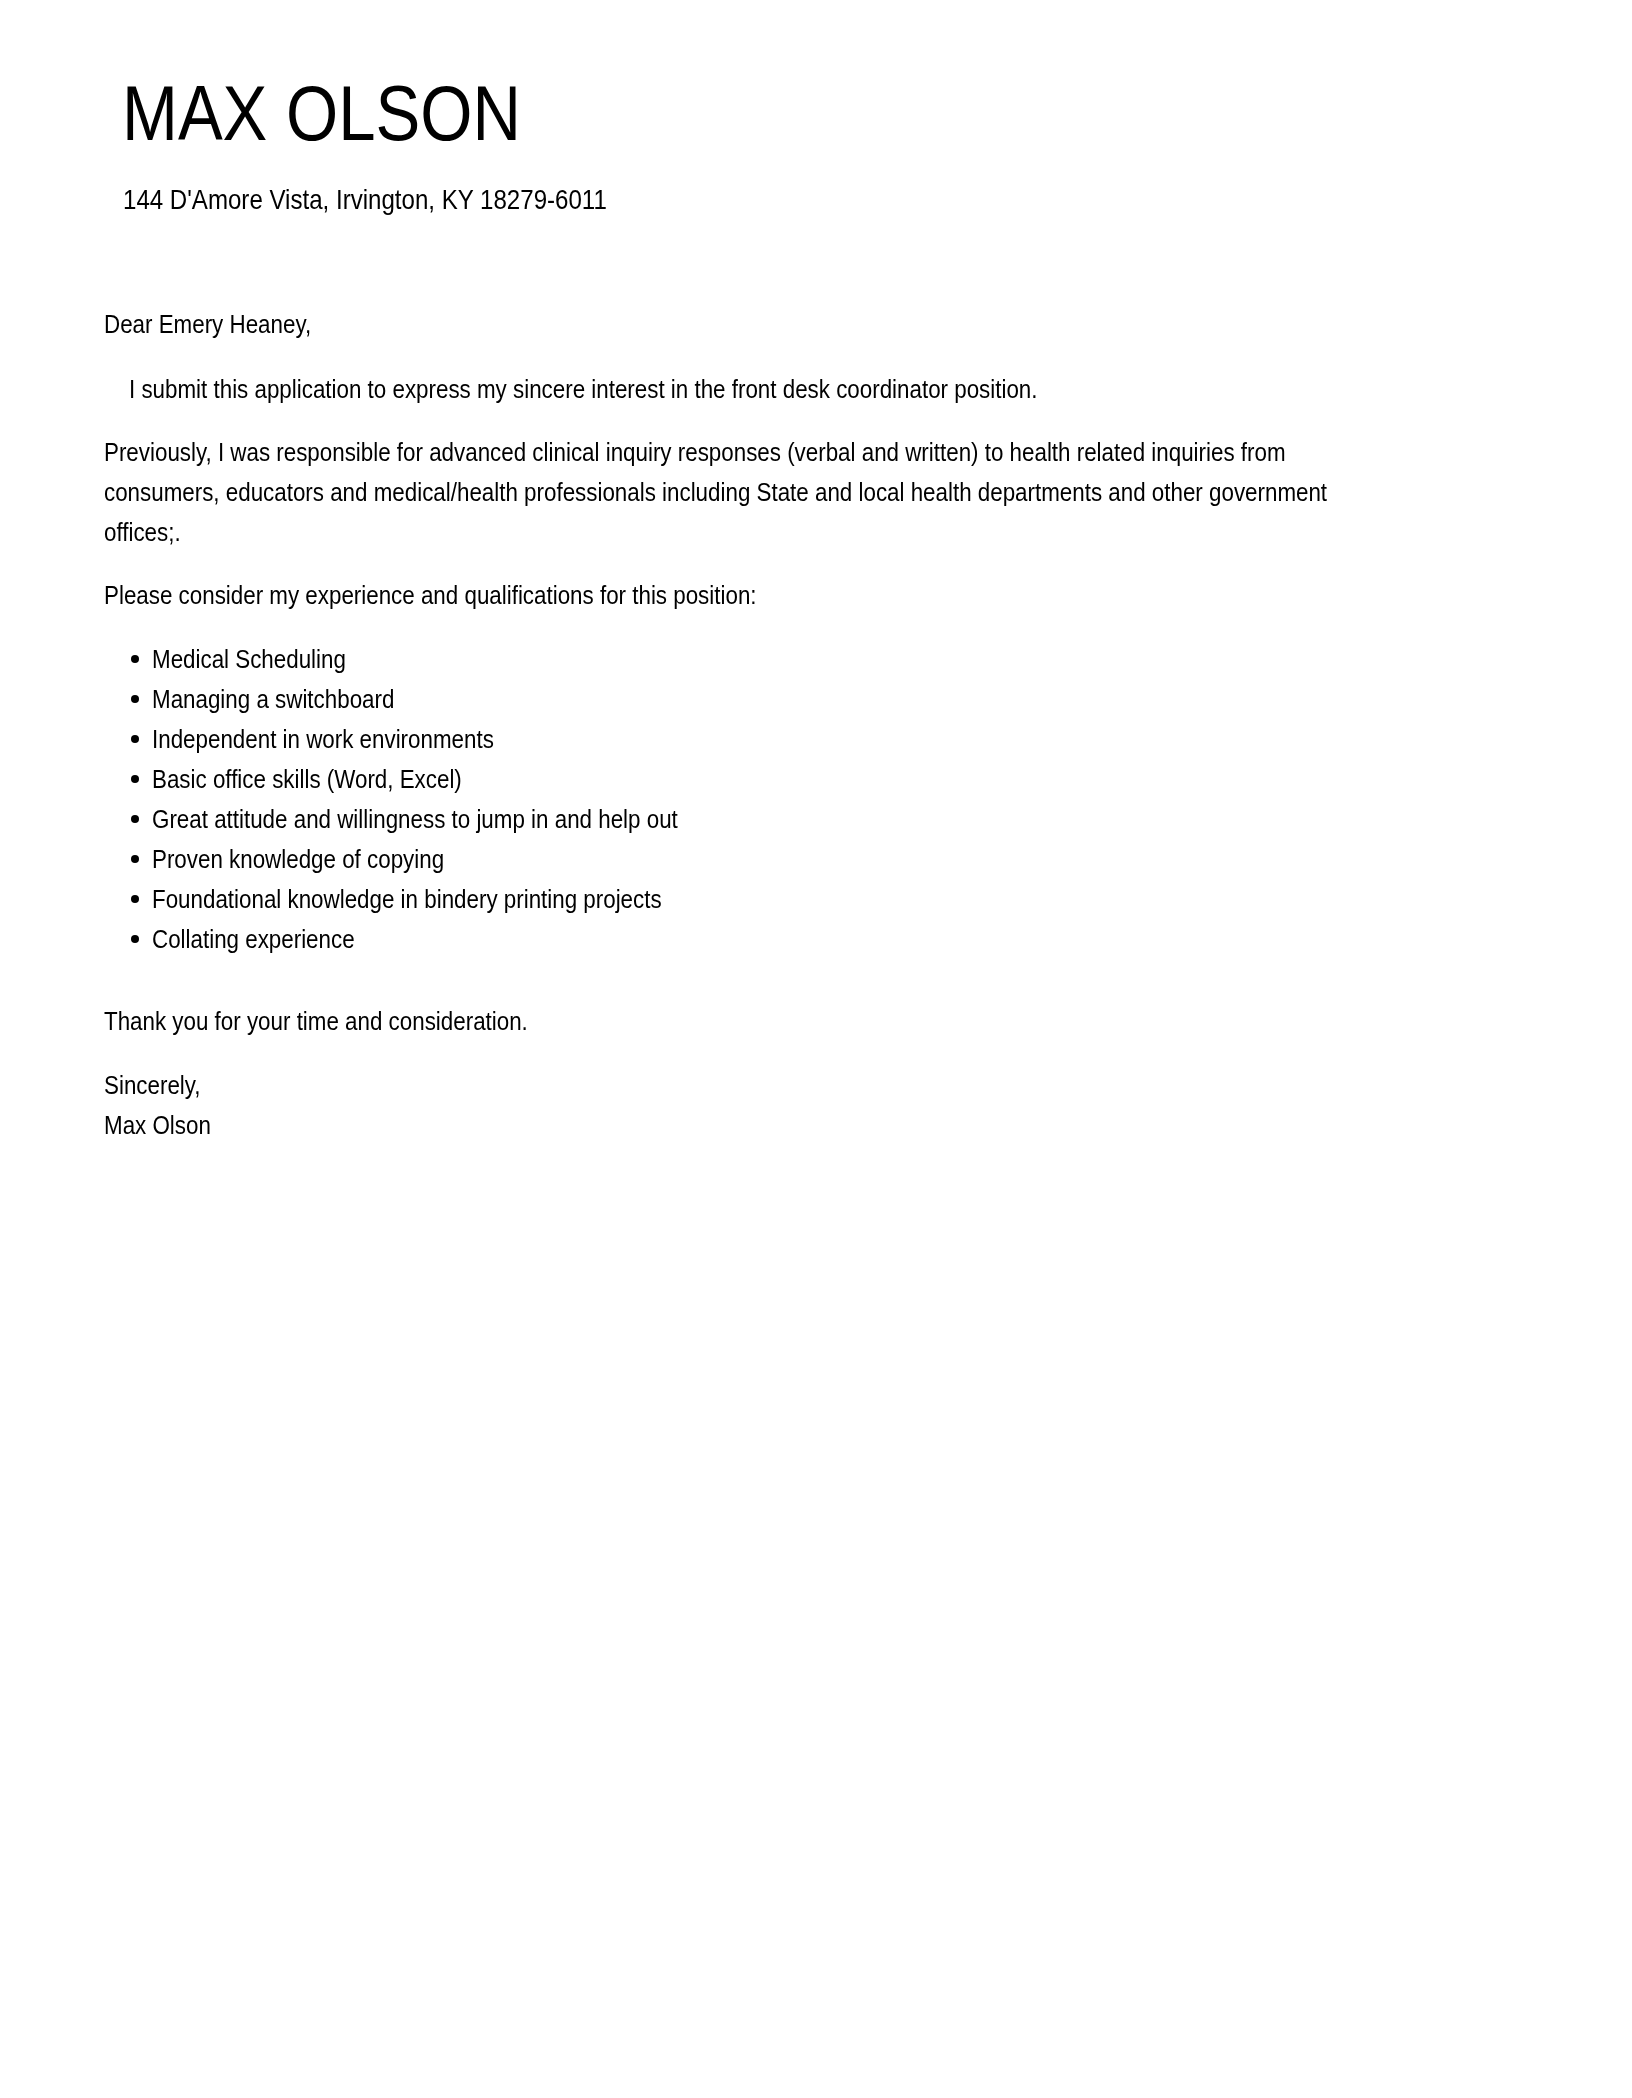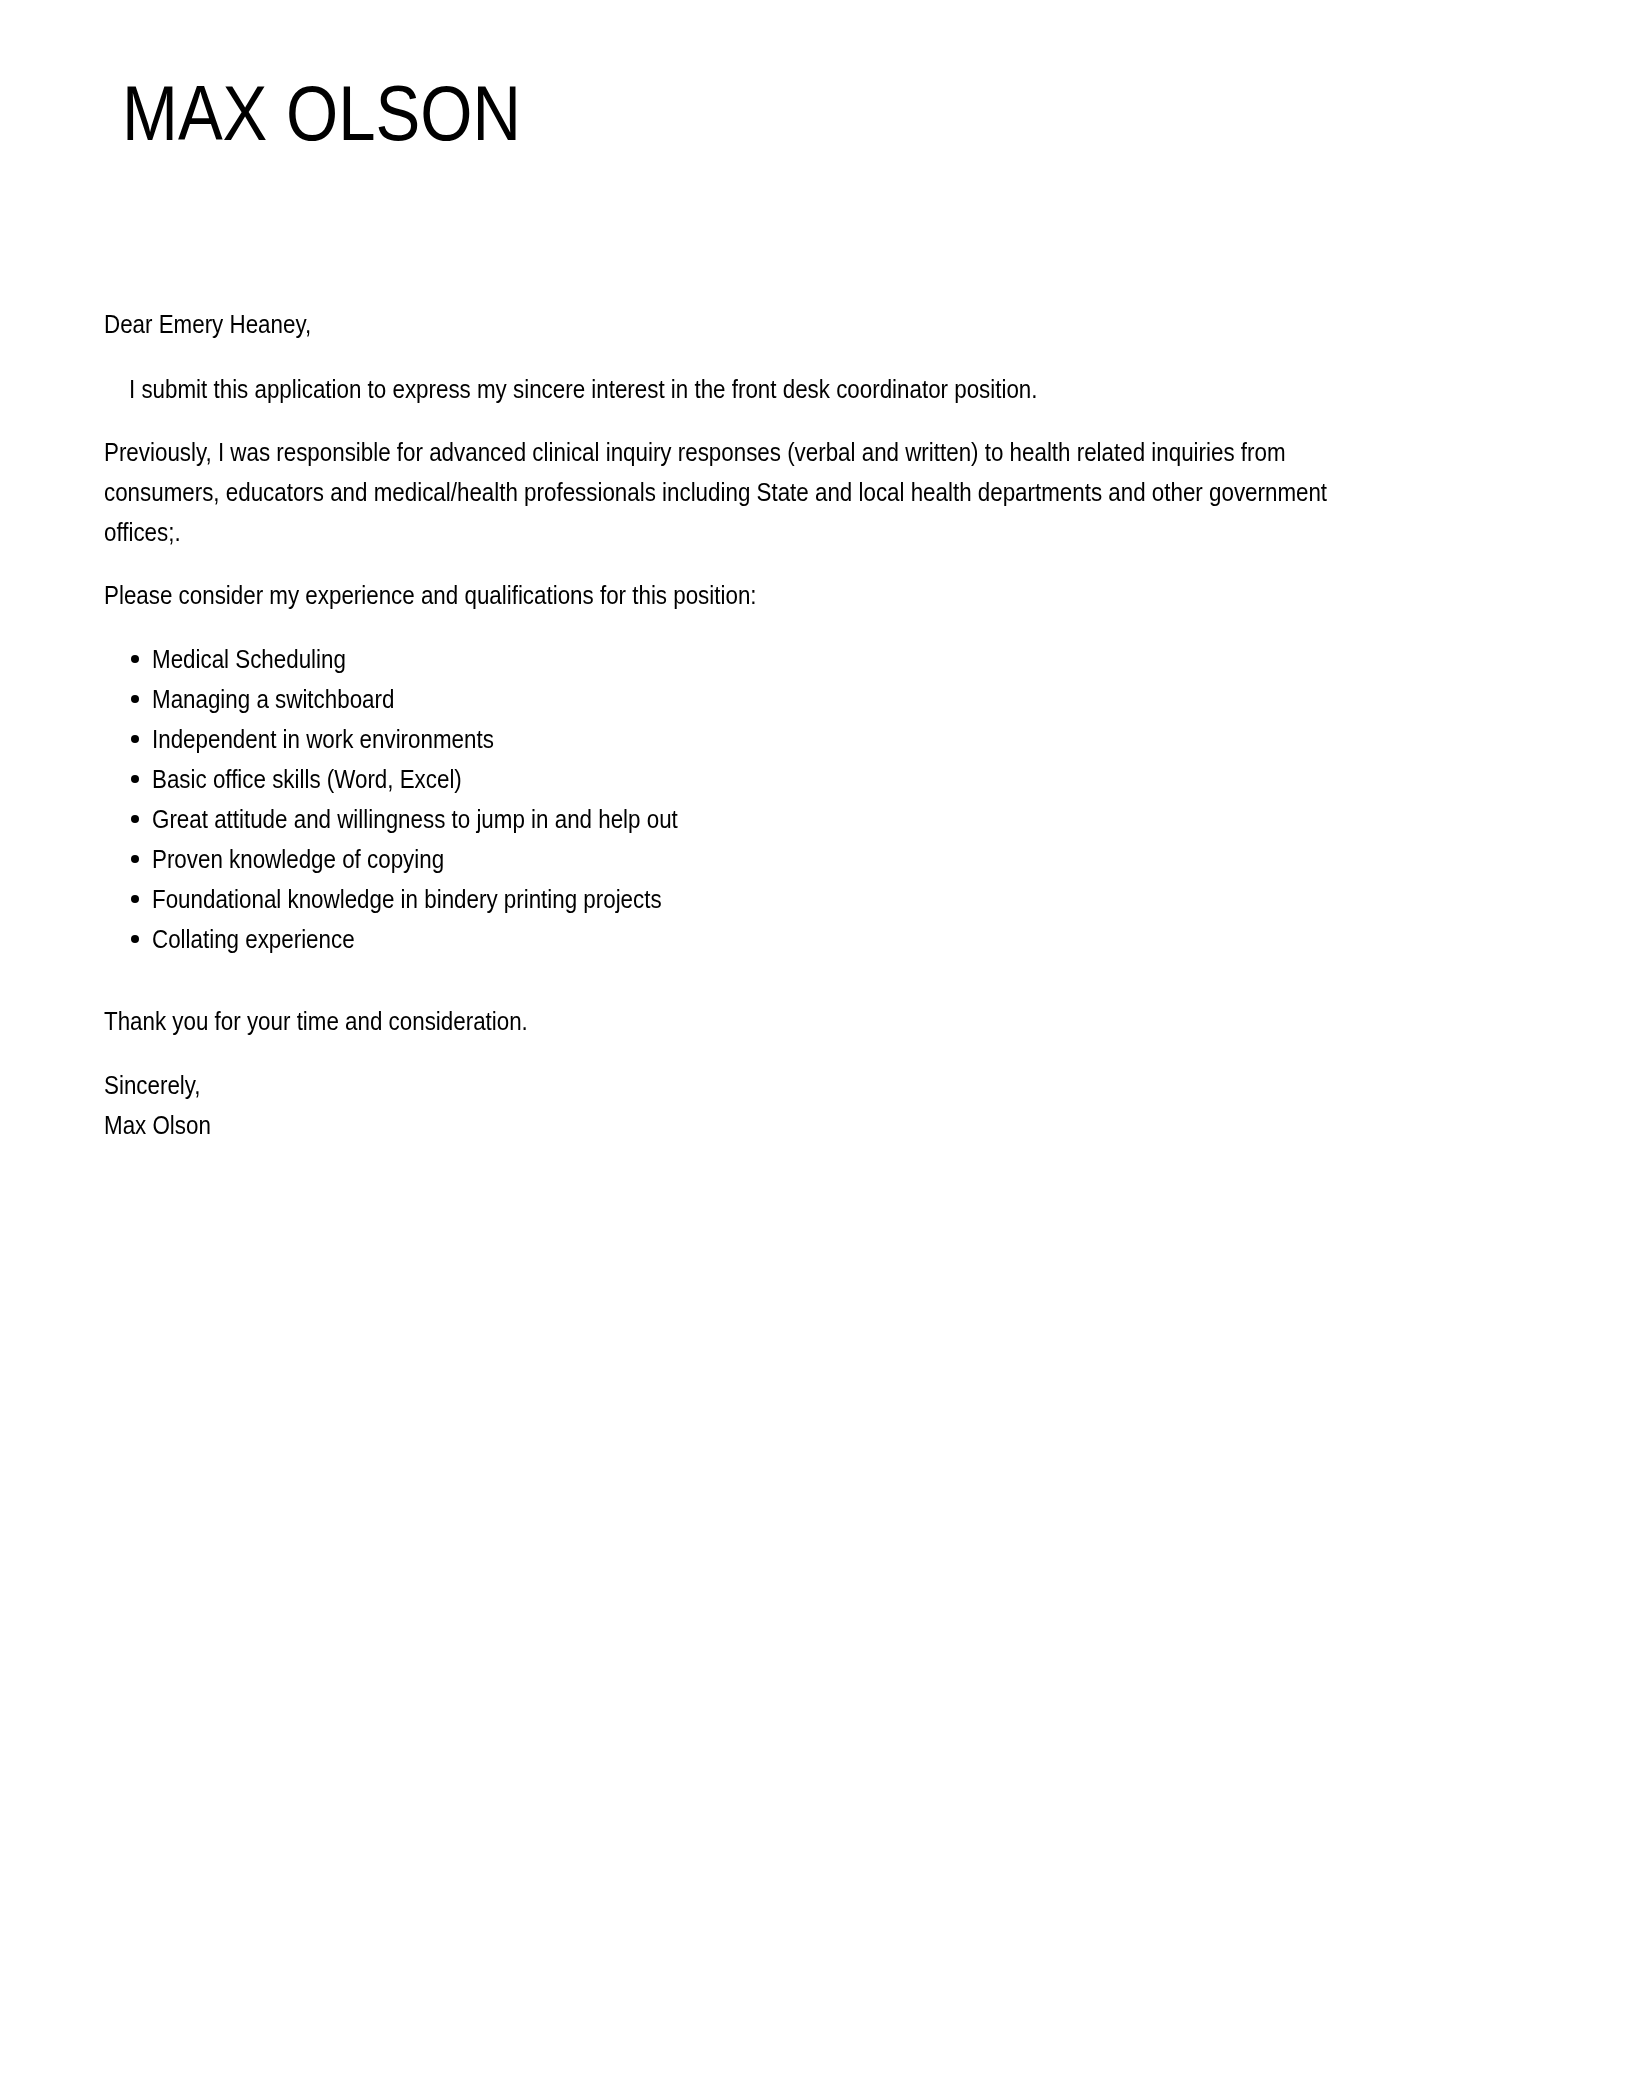--- a/index.html
+++ b/index.html
@@ -78,20 +78,23 @@
   </style>
 </head>
 <body>
 
 <div class="page">
 
   <div class="name">
     <span class="narrow">MAX OLSON</span>
   </div>
 
+  <div class="address">
+    <span class="narrow">144 D'Amore Vista, Irvington, KY 18279-6011</span>
+  </div>
 
   <div class="letter">
 
     <div class="line bold" style="top:307px;">
       <span class="narrow">Dear Emery Heaney,</span>
     </div>
 
     <div class="line" style="top:372px;margin-left:25px;">
       <span class="narrow">I submit this application to express my sincere interest in the front desk coordinator position.</span>
     </div>

